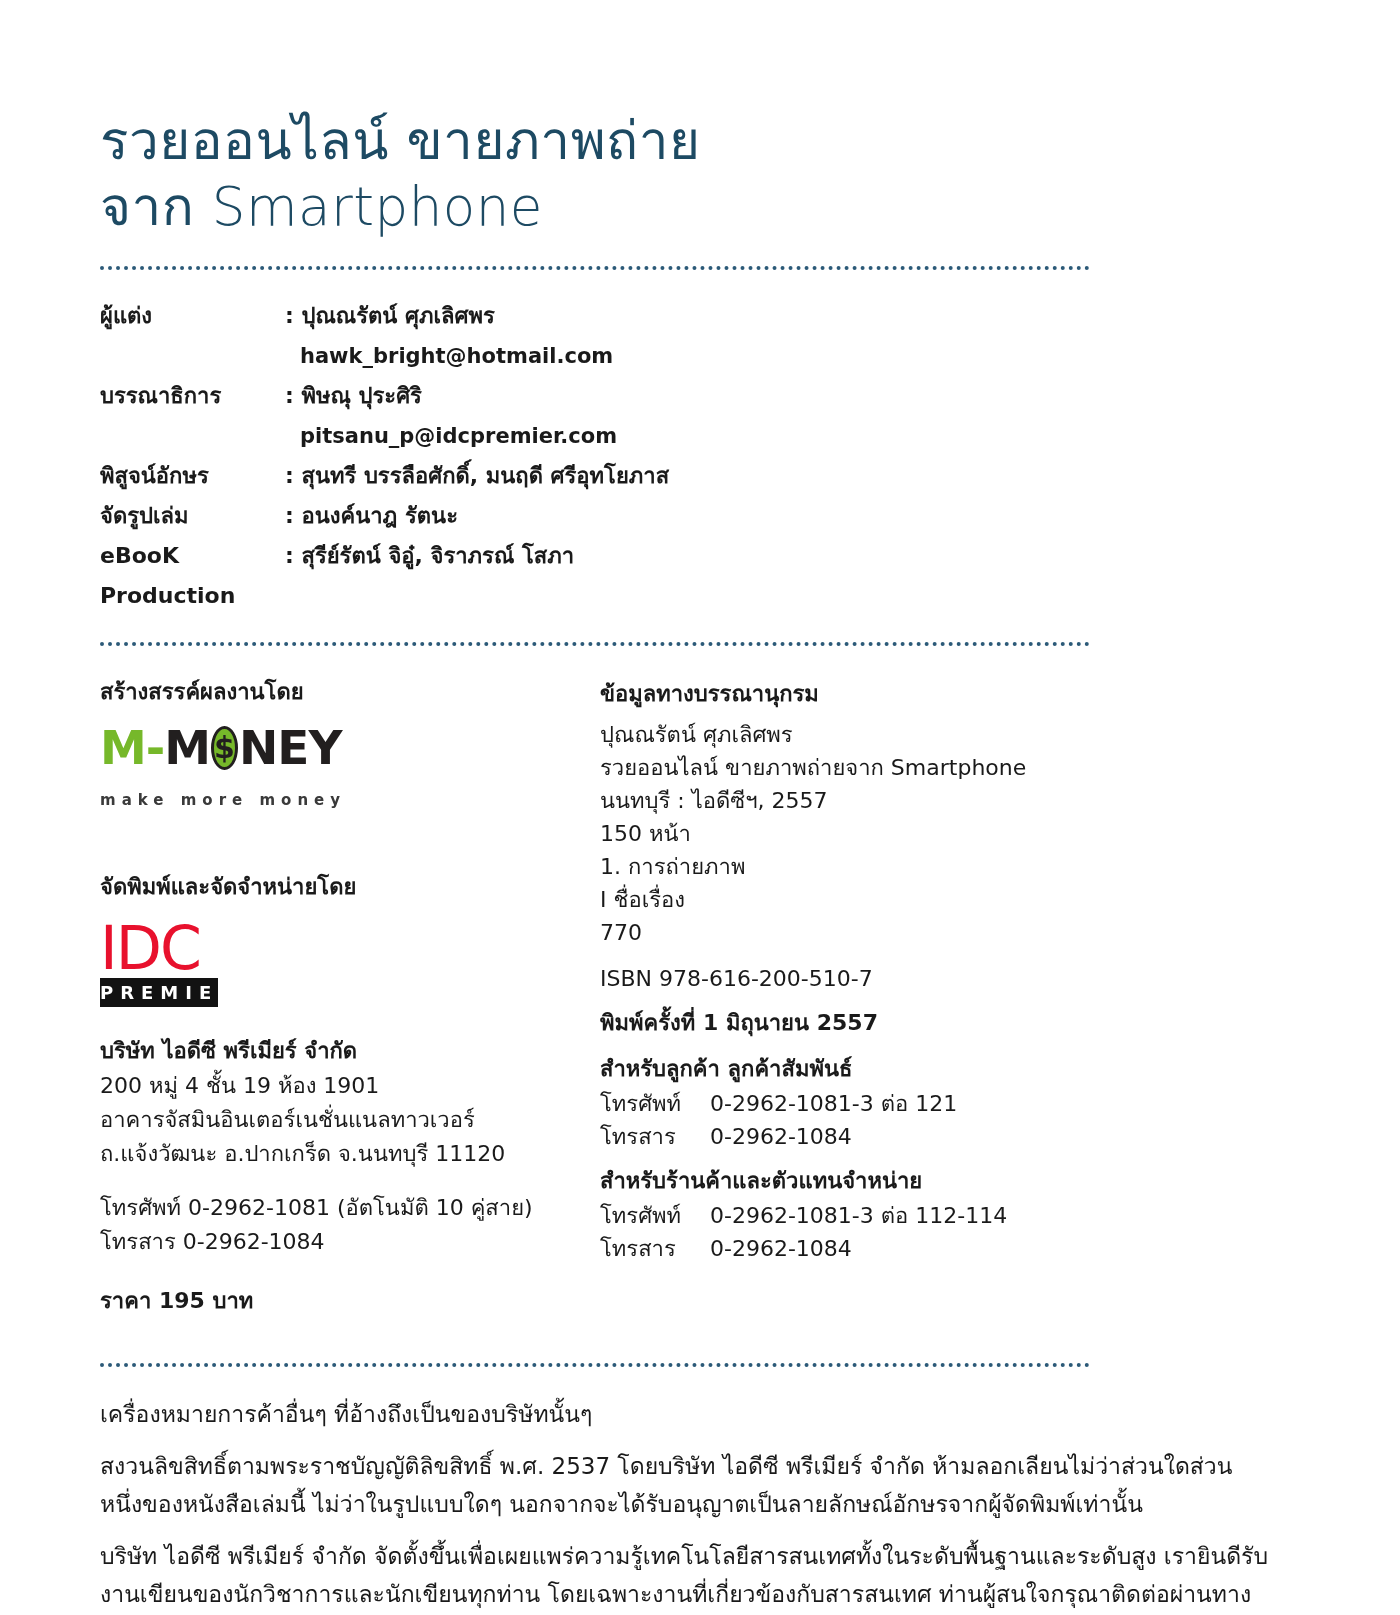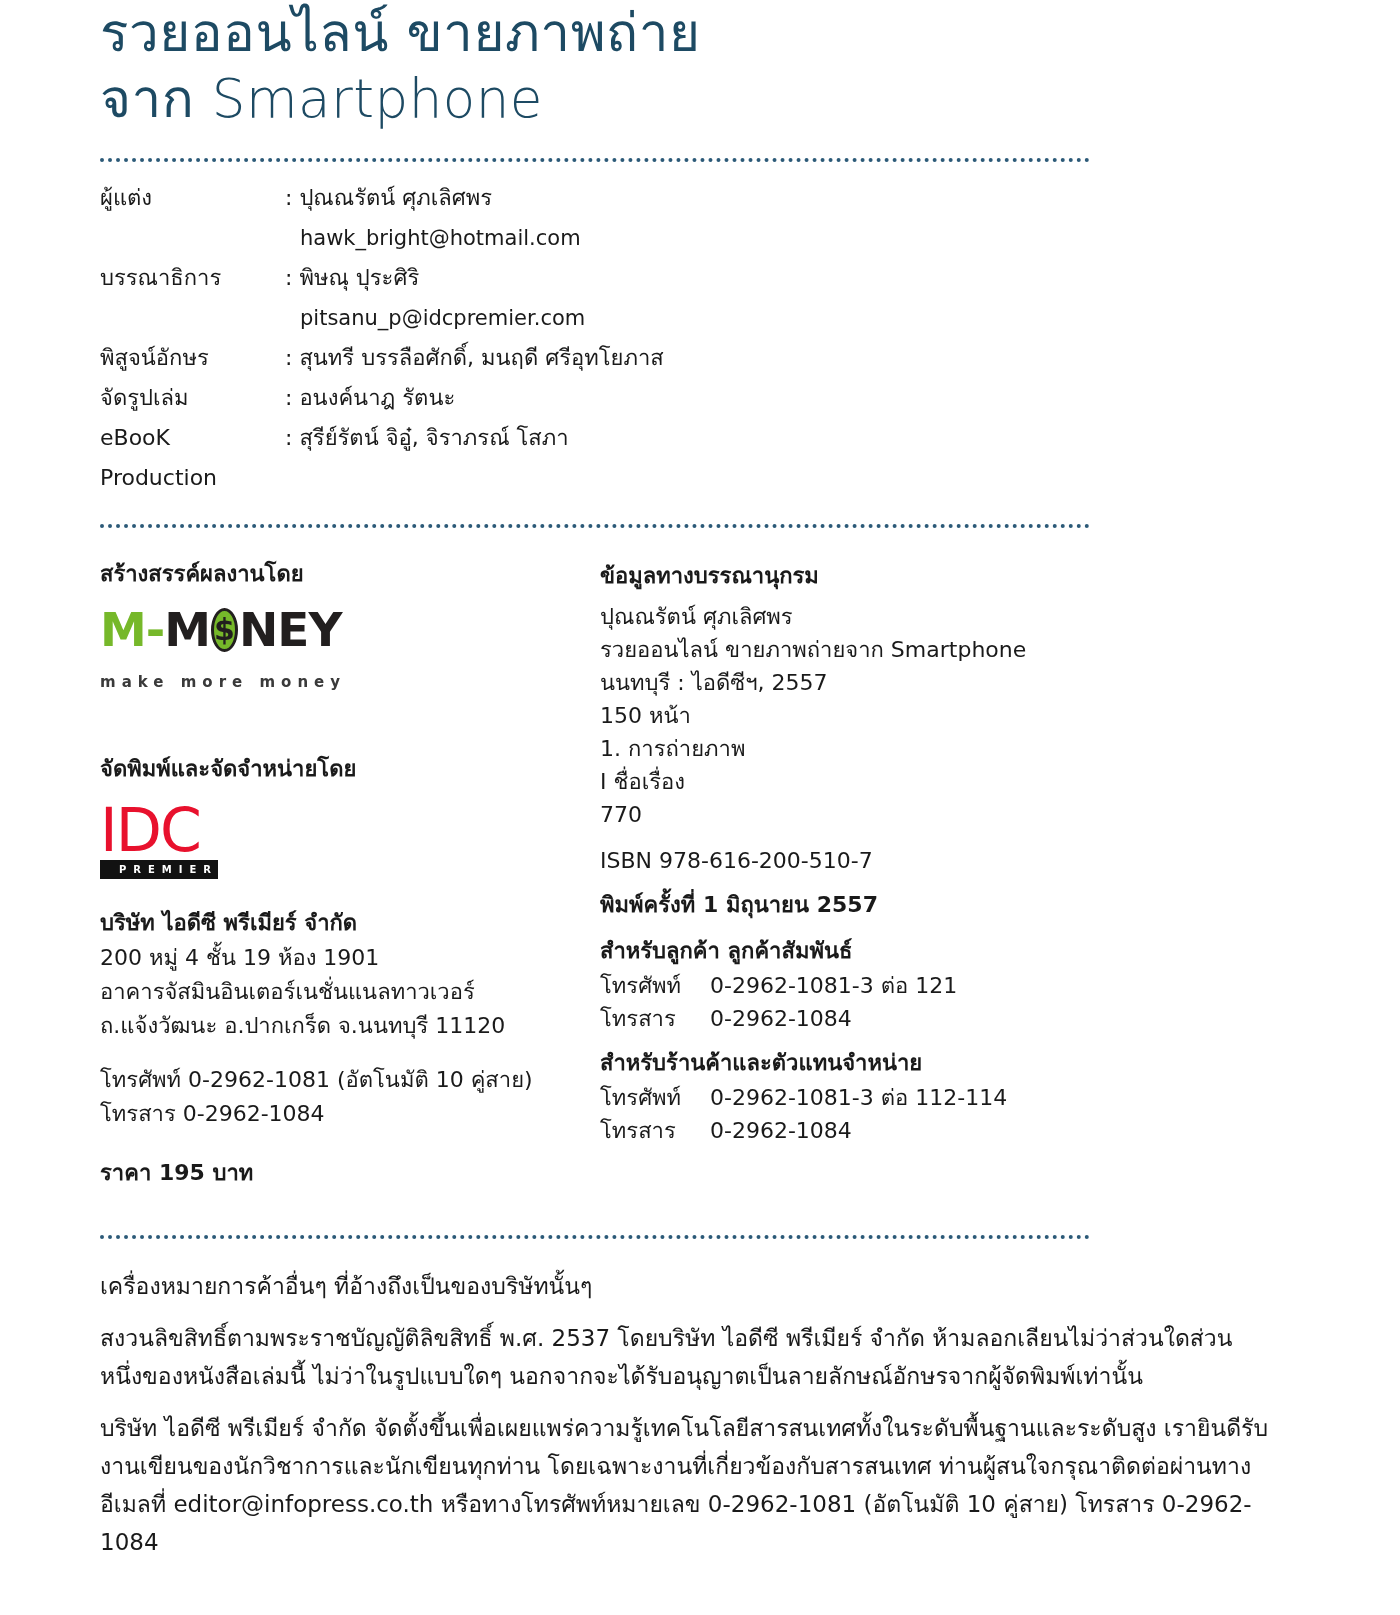--- a/index.html
+++ b/index.html
@@ -12,37 +12,38 @@
   .page {
     position: relative;
     width: 1400px;
     min-height: 1615px;
     background: #ffffff;
     padding-left: 100px;
     padding-right: 40px;
   }
   
   .book-title {
+    padding-top: 108px;
     font-size: 53px;
     line-height: 66px;
     font-weight: 300;
     color: #1d4a63;
     letter-spacing: 0.5px;
   }
   
   .dots {
     width: 990px;
     height: 0;
     border-top: 4px dotted #2c5a78;
   }
   .dots-1 { margin-top: 26px; }
   .dots-2 { margin-top: 26px; }
   .dots-3 { margin-top: 44px; }
   
-  .credits { margin-top: 16px; font-size: 22px; }
+  .credits { margin-top: 26px; font-size: 22px; font-weight: bold; }
   .credit-row { display: flex; line-height: 40px; }
   .credit-label { width: 185px; flex: 0 0 185px; }
   .credit-value { flex: 1; }
   .credit-email { padding-left: 200px; line-height: 40px; font-size: 21px; }
   
   .cols { display: flex; margin-top: 28px; font-size: 22px; }
   .col-left { width: 500px; flex: 0 0 500px; }
   .col-right { flex: 1; padding-top: 2px; }
   .b { font-weight: 700; }
   
@@ -88,24 +89,24 @@
     font-size: 60px;
     line-height: 56px;
     font-weight: 400;
     letter-spacing: -2px;
     color: #e8112d;
   }
   .idc-bar {
     margin-top: 2px;
     background: #121212;
     color: #ffffff;
-    font-size: 10px;
+    font-size: 18px;
     font-weight: 700;
     letter-spacing: 7px;
-    padding: 4px 4px 4px 19px;
+    padding: 4px 4px 4px 0;
     width: 118px;
     text-align: left;
   }
   .company-name { margin-top: 26px; line-height: 36px; }
   .address-line { line-height: 34px; }
   .contact-line { line-height: 34px; }
   .phone-block { margin-top: 20px; }
   .price-line { margin-top: 24px; line-height: 36px; }
   
   .biblio-heading { line-height: 36px; margin-bottom: 6px; }

